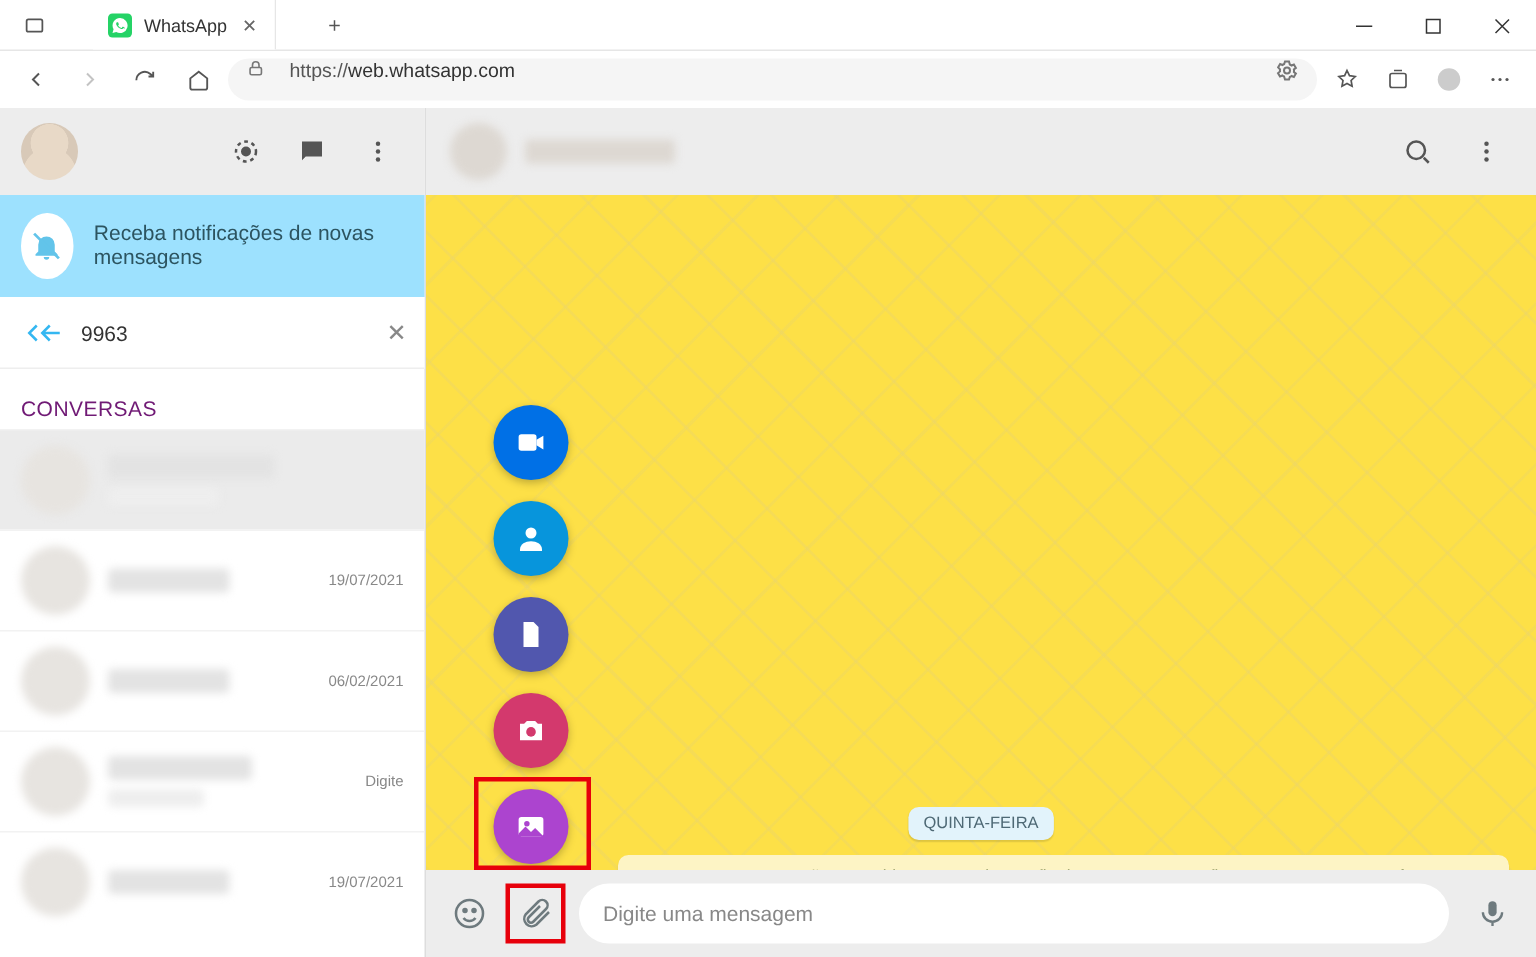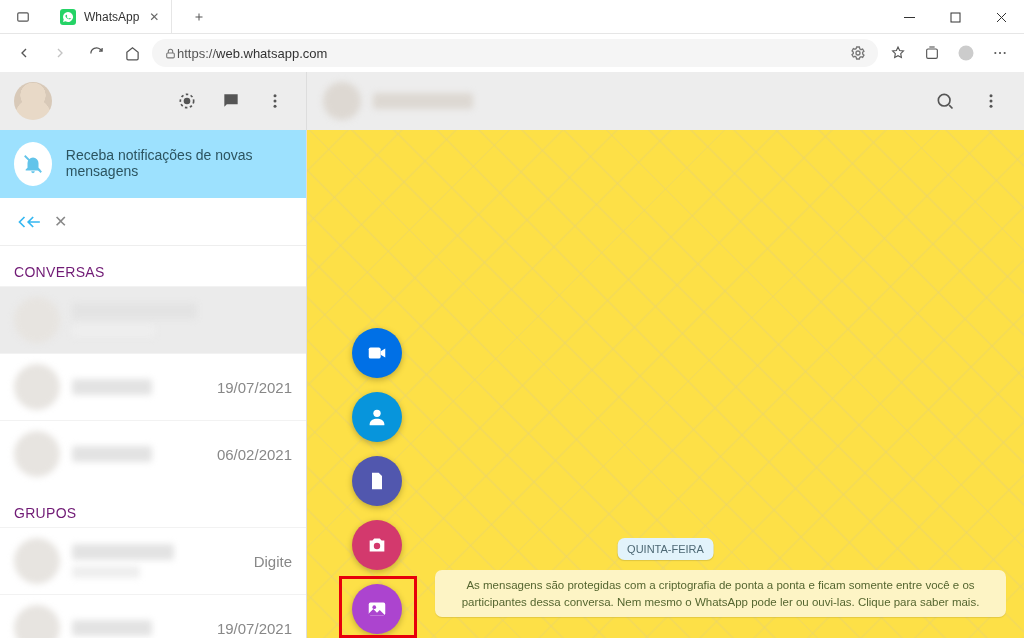--- a/index.html
+++ b/index.html
@@ -1,36 +1,36 @@
 <!DOCTYPE html>
 <html><head>
 <meta charset="utf-8">
 <style>
 *{margin:0;padding:0;box-sizing:border-box;font-family:Segoe UI,Helvetica,Arial,sans-serif}
 body{background:#fff;width:1024px;height:638px;overflow:hidden;position:relative}
 .titlebar{height:34px;width:100%;background:#fff;display:flex;align-items:stretch;border-bottom:1px solid #e6e6e6}
-.tb-left{display:flex;align-items:center;gap:12px;padding:0 8px}
+.tb-left{display:flex;align-items:center;gap:24px;padding:0 8px}
 .tb-tabbtn{width:30px;height:34px;display:flex;align-items:center;justify-content:center;color:#555}
 .tab{display:flex;align-items:center;height:100%;padding:0 10px;gap:8px;max-width:200px;border-right:1px solid #e6e6e6;background:#fff;border-top-left-radius:6px}
 .tab .favicon{width:16px;height:16px;background:#25D366;border-radius:3px;display:flex;align-items:center;justify-content:center}
 .tab .favicon svg{width:12px;height:12px;fill:#fff}
 .tab-title{font-size:12px;color:#333}
 .tab-close{color:#666;font-size:12px;padding:0 2px;cursor:pointer}
 .newtab{width:30px;display:flex;align-items:center;justify-content:center;color:#555}
 .winctrl{margin-left:auto;display:flex}
 .winctrl div{width:46px;height:34px;display:flex;align-items:center;justify-content:center;color:#333}
 .addrbar{height:38px;width:100%;display:flex;align-items:center;padding:0 8px;gap:4px;background:#fff}
 .addrbtn{width:32px;height:32px;display:flex;align-items:center;justify-content:center;color:#555;border-radius:4px}
-.addrfield{flex:1;height:28px;background:#f5f5f5;border-radius:14px;display:flex;align-items:center;padding:0 12px;gap:0;color:#555;font-size:13px}
+.addrfield{flex:1;height:28px;background:#f5f5f5;border-radius:14px;display:flex;padding:0 12px;gap:16px;color:#555;font-size:13px}
 .addrfield .lock{color:#777}
 .addrfield .url{flex:1;color:#555}
 .addrfield .url b{color:#333;font-weight:400}
 .addrtrail{display:flex;gap:2px}
 .app{position:absolute;top:72px;left:0;right:0;bottom:0;display:flex;background:#ededed}
-.sidebar{width:307px;background:#fff;display:flex;flex-direction:column;border-right:1px solid #ddd}
+.sidebar{width:284px;background:#fff;display:flex;flex-direction:column;border-right:1px solid #ddd}
 .sb-header{height:58px;background:#ededed;display:flex;align-items:center;padding:0 14px;gap:10px}
 .avatar{width:38px;height:38px;border-radius:50%;background:#d8c9b8;background-image:radial-gradient(circle at 50% 35%,#e8d9c7 0 40%,transparent 41%),radial-gradient(circle at 50% 90%,#e8d9c7 0 45%,transparent 46%)}
 .sb-header .spacer{flex:1}
 .hbtn{width:34px;height:34px;display:flex;align-items:center;justify-content:center;color:#555}
 .notif{background:#9de1fe;display:flex;align-items:center;padding:12px 14px;gap:14px}
 .notif-icon{width:44px;height:44px;border-radius:50%;background:#fff;display:flex;align-items:center;justify-content:center;color:#9de1fe}
 .notif-txt{font-size:14px;color:#2c5460}
 .notif-txt .l1{margin-bottom:2px}
 .notif-txt .l2{font-size:12.5px;color:#2c5460}
 .search{height:48px;display:flex;align-items:center;padding:0 12px;gap:10px;background:#fff;border-bottom:1px solid #eee}
@@ -38,21 +38,21 @@
 .search .back{color:#34b7f1}
 .search .clr{color:#888}
 .sec-label{padding:18px 14px 6px;font-size:14px;color:#701a75;letter-spacing:.3px}
 .chatlist{flex:1;overflow:hidden}
 .chatrow{display:flex;align-items:center;padding:10px 14px;gap:12px;cursor:pointer;border-top:1px solid #f2f2f2}
 .chatrow.sel{background:#ebebeb}
 .chatrow .ava{width:46px;height:46px;border-radius:50%;background:#e7e4e0;filter:blur(3px)}
 .chatrow .mid{flex:1;min-width:0}
 .chatrow .mid .name{height:16px;width:60%;background:#e3e3e3;border-radius:3px;filter:blur(3px)}
 .chatrow .mid .sub{height:12px;width:40%;margin-top:6px;background:#eee;border-radius:3px;filter:blur(3px)}
-.chatrow .date{font-size:15px;color:#888}
+.chatrow .date{font-size:10px;color:#888}
 .main{flex:1;display:flex;flex-direction:column;position:relative}
 .chat-header{height:58px;background:#ededed;display:flex;align-items:center;padding:0 16px;gap:12px}
 .chat-header .ava{width:38px;height:38px;border-radius:50%;background:#ddd8d2;filter:blur(3px)}
 .chat-header .name{height:16px;width:100px;background:#ddd8d2;border-radius:3px;filter:blur(3px)}
 .chat-header .sp{flex:1}
 .chat-body{flex:1;background:#fde047;position:relative;overflow:hidden}
 .chat-body::before{content:"";position:absolute;inset:0;background-image:repeating-linear-gradient(45deg,rgba(200,190,175,.15) 0 2px,transparent 2px 30px),repeating-linear-gradient(-45deg,rgba(200,190,175,.12) 0 2px,transparent 2px 38px);opacity:.9}
 .date-pill{position:absolute;left:50%;transform:translateX(-50%);top:408px;background:#e2f3fb;color:#4e6975;font-size:11px;padding:5px 10px;border-radius:7px;box-shadow:0 1px 1px rgba(0,0,0,.12)}
 .enc-banner{position:absolute;left:128px;right:18px;top:440px;background:#fdf4c5;color:#54652f;font-size:11.5px;padding:7px 14px;border-radius:7px;text-align:center;line-height:1.45;box-shadow:0 1px 1px rgba(0,0,0,.1)}
 .attach-menu{position:absolute;left:45px;bottom:4px;display:flex;flex-direction:column;gap:14px;align-items:center}
@@ -220,20 +220,21 @@
           <svg width="20" height="20" viewBox="0 0 24 24" fill="none" stroke="currentColor" stroke-width="2">
             <path d="M15 18l-6-6 6-6"></path>
             <path d="M9 12h12" opacity="0"></path>
           </svg>
         </span>
       <span class="back" style="margin-left:-18px">
           <svg width="20" height="20" viewBox="0 0 24 24" fill="none" stroke="#34b7f1" stroke-width="2">
             <path d="M19 12H5M11 18l-6-6 6-6"></path>
           </svg>
         </span>
+      <input value="9963" style="">
       <span class="clr">✕</span>
     </div>
 
     <div class="chatlist">
       <div class="sec-label">CONVERSAS</div>
       <div class="chatrow sel">
         <div class="ava"></div>
         <div class="mid">
             <div class="name"></div>
             <div class="sub"></div>
@@ -248,21 +249,20 @@
         <div class="date">19/07/2021</div>
       </div>
       <div class="chatrow">
         <div class="ava"></div>
         <div class="mid">
             <div class="name"></div>
           </div>
         <div class="date">06/02/2021</div>
       </div>
 
-      <div class="sec-label">GRUPOS</div>
       <div class="chatrow">
         <div class="ava"></div>
         <div class="mid">
             <div class="name"></div>
             <div class="sub"></div>
           </div>
         <div class="date">Digite</div>
       </div>
       <div class="chatrow">
         <div class="ava"></div>
@@ -330,14 +330,39 @@
               <rect x="3" y="5" width="18" height="14" rx="2"></rect>
               <circle cx="9" cy="10" r="2" fill="#ac44cf"></circle>
               <path d="M3 17l5-5 4 4 3-3 6 6H3z" fill="#ac44cf"></path>
             </svg>
           </div>
       </div>
 
       <div class="hl hl1"></div>
     </div>
 
+    <div class="composer">
+      <div class="cbtn">
+          <svg width="24" height="24" viewBox="0 0 24 24" fill="none" stroke="currentColor" stroke-width="1.7">
+            <circle cx="12" cy="12" r="9"></circle>
+            <circle cx="9" cy="10" r="1" fill="currentColor"></circle>
+            <circle cx="15" cy="10" r="1" fill="currentColor"></circle>
+            <path d="M8 15c1 1.3 2.5 2 4 2s3-.7 4-2"></path>
+          </svg>
+        </div>
+      <div class="cbtn" style="position:relative">
+        <svg width="24" height="24" viewBox="0 0 24 24" fill="none" stroke="currentColor" stroke-width="1.7">
+            <path d="M21 11l-8.5 8.5a5 5 0 0 1-7-7L14 4a3.5 3.5 0 0 1 5 5l-8.5 8.5a2 2 0 0 1-3-3L15 7"></path>
+          </svg>
+        <div class="hl hl2" style="top:-5px;left:-5px"></div>
+      </div>
+      <div class="msginput">
+          <span>Digite uma mensagem</span>
+        </div>
+      <div class="cbtn">
+          <svg width="22" height="22" viewBox="0 0 24 24" fill="currentColor">
+            <rect x="9" y="3" width="6" height="11" rx="3"></rect>
+            <path d="M5 11a7 7 0 0 0 14 0M12 18v3" stroke="currentColor" stroke-width="1.7" fill="none"></path>
+          </svg>
+        </div>
+    </div>
   </div>
 </div>
 
 </body></html>

